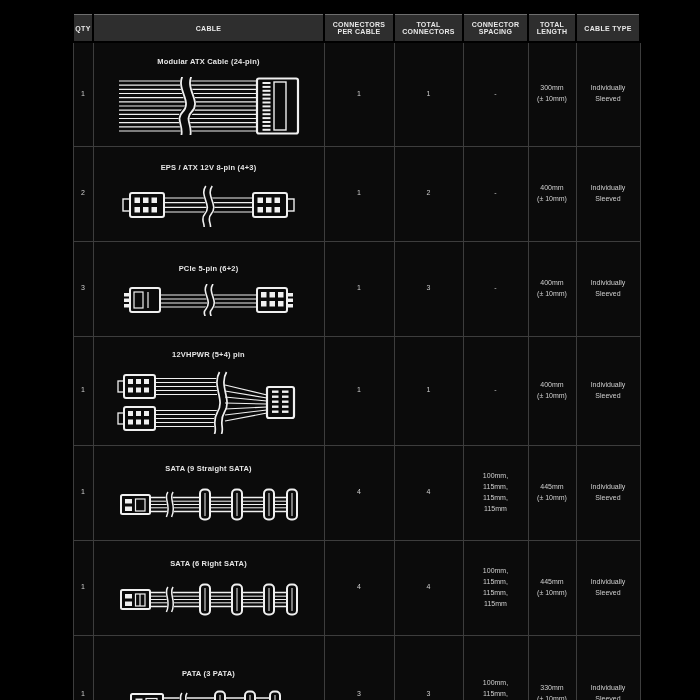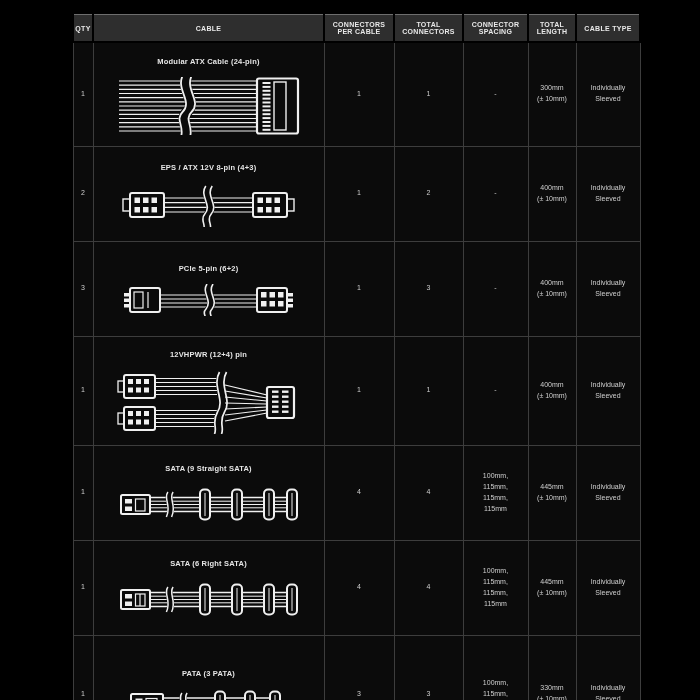--- a/index.html
+++ b/index.html
@@ -245,21 +245,21 @@
       <td>400mm
 (± 10mm)</td>
       <td>Individually
 Sleeved</td>
     </tr>
 
     <tr class="row-4">
       <td>1</td>
       <td>
         <div class="cable-cell-inner">
-          <div class="cable-title">12VHPWR (12+4) pin</div>
+          <div class="cable-title">12VHPWR (5+4) pin</div>
           <div class="illo">
             <svg width="185" height="64" viewBox="0 0 185 64">
               <g class="w" stroke-width="1.1">
                 <line x1="39" y1="8.5" x2="101" y2="8.5"></line>
                   <line x1="39" y1="12.5" x2="101" y2="12.5"></line>
                 <line x1="39" y1="16.5" x2="101" y2="16.5"></line>
                   <line x1="39" y1="20.5" x2="101" y2="20.5"></line>
                 <line x1="39" y1="24.5" x2="101" y2="24.5"></line>
                 <line x1="39" y1="40.5" x2="101" y2="40.5"></line>
                   <line x1="39" y1="44.5" x2="101" y2="44.5"></line>

